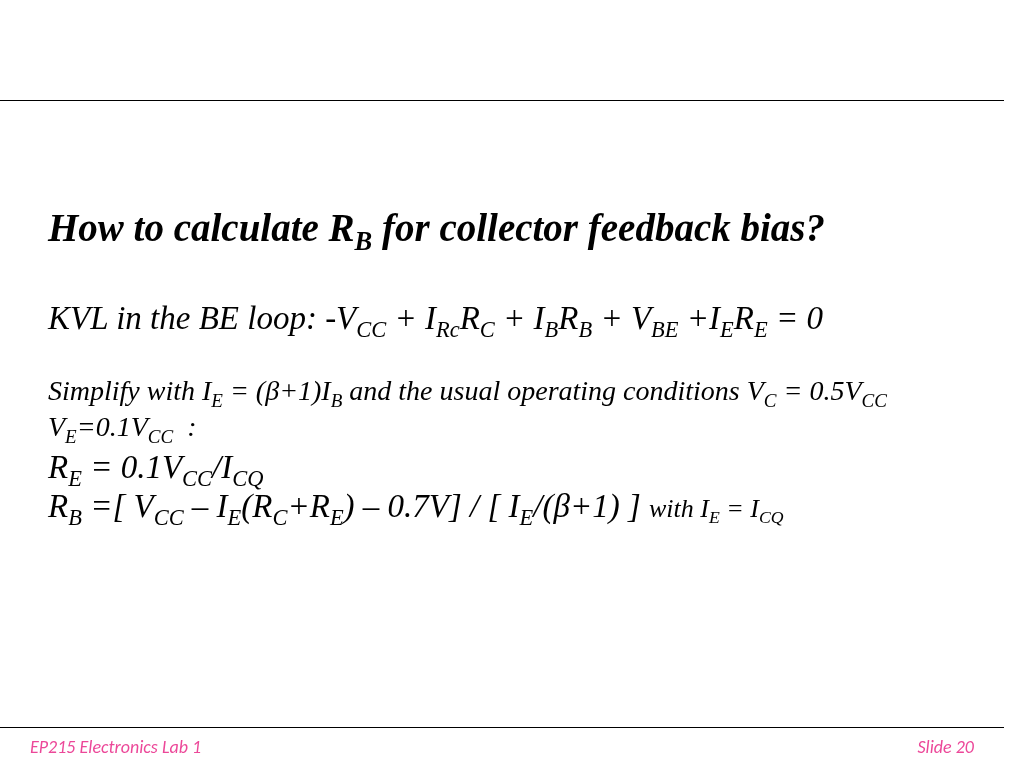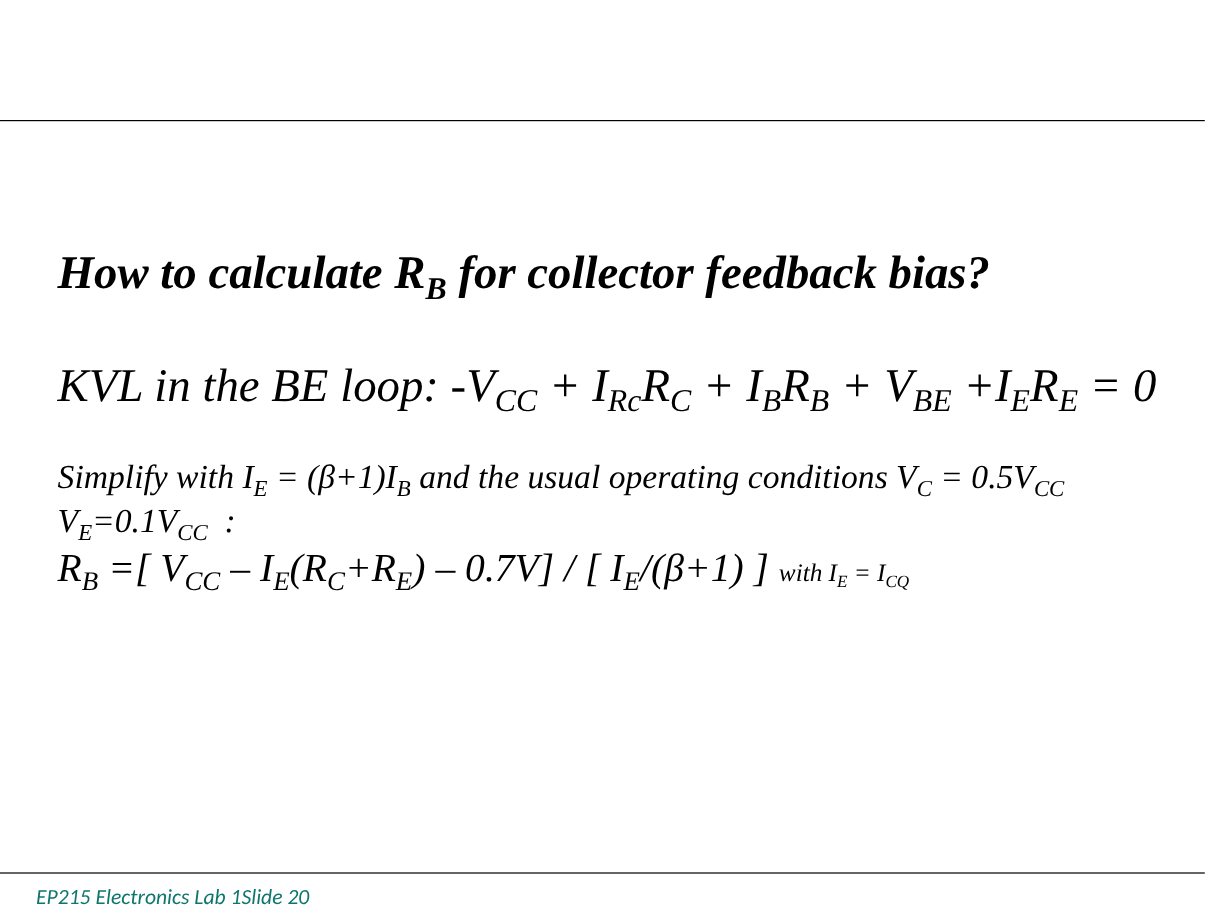--- a/index.html
+++ b/index.html
@@ -42,72 +42,73 @@
   }
   .title {
     font-style: italic;
     font-weight: bold;
     font-size: 39px;
     line-height: 1.2;
     margin-bottom: 46px;
   }
   .line-kvl {
     font-style: italic;
-    font-size: 39px;
+    font-size: 33px;
     line-height: 1.25;
     margin-bottom: 34px;
   }
   .line-simplify {
     font-style: italic;
     font-size: 28px;
     line-height: 1.3;
     margin-bottom: 2px;
   }
   .line-eq {
     font-style: italic;
     font-size: 33px;
     line-height: 1.18;
   }
   .with-note {
     font-style: italic;
-    font-size: 21px;
+    font-size: 26px;
   }
   sub {
     font-size: 0.68em;
     vertical-align: sub;
     line-height: 0;
   }
   .footer {
     position: absolute;
     left: 30px;
     right: 30px;
     bottom: 10px;
     display: flex;
-    justify-content: flex-start;
+    justify-content: space-between;
     font-family: Calibri, "Segoe UI", Arial, sans-serif;
     font-style: italic;
     font-size: 18px;
-    color: #0f766e;
+    color: #ec4899;
   }
 </style>
 </head>
 <body>
 
 <div class="slide">
 
   <div class="hr-top"></div>
 
   <div class="content">
 
     <div class="title">How to calculate R<sub>B</sub> for collector feedback bias?</div>
 
     <div class="line-kvl">KVL in the BE loop: -V<sub>CC</sub> + I<sub>Rc</sub>R<sub>C</sub> + I<sub>B</sub>R<sub>B</sub> + V<sub>BE</sub> +I<sub>E</sub>R<sub>E</sub> = 0</div>
 
     <div class="line-simplify">Simplify with I<sub>E</sub> = (β+1)I<sub>B</sub> and the usual operating conditions V<sub>C</sub> = 0.5V<sub>CC</sub>&nbsp; V<sub>E</sub>=0.1V<sub>CC</sub>&nbsp; :</div>
 
+    <div class="line-eq">R<sub>E</sub> = 0.1V<sub>CC</sub>/I<sub>CQ</sub></div>
 
 
     <div class="line-eq">R<sub>B</sub> =[ V<sub>CC</sub> – I<sub>E</sub>(R<sub>C</sub>+R<sub>E</sub>) – 0.7V] / [ I<sub>E</sub>/(β+1) ] <span class="with-note">with I<sub>E</sub> = I<sub>CQ</sub></span></div>
 
   </div>
 
   <div class="hr-bottom"></div>
 
   <div class="footer">
     <span>EP215 Electronics Lab 1</span>

